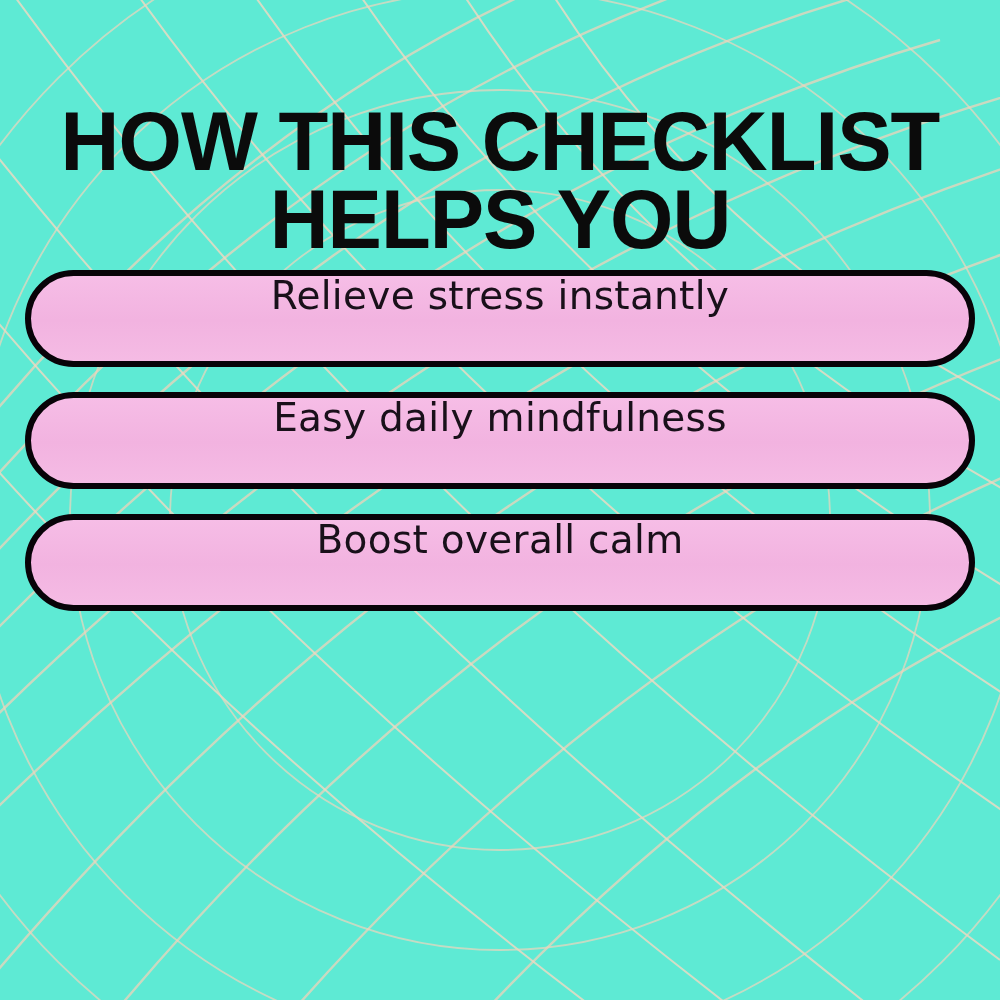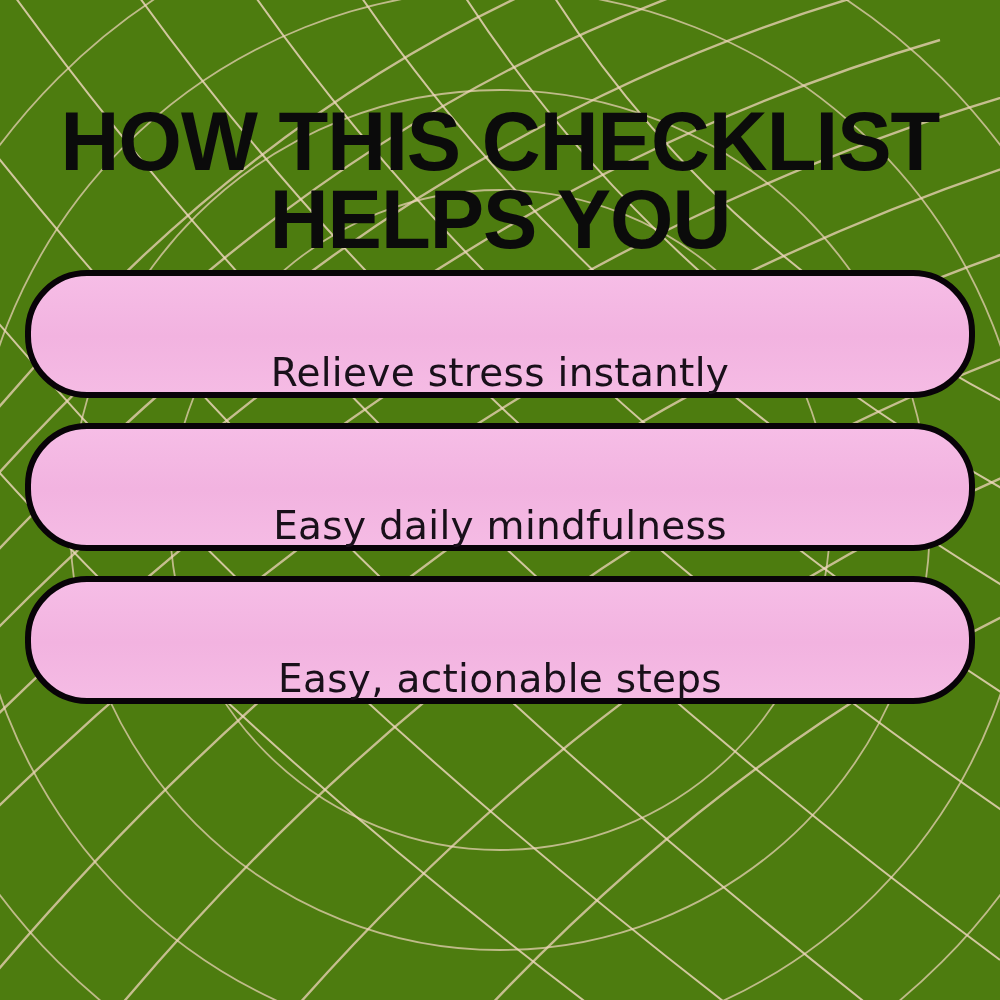--- a/index.html
+++ b/index.html
@@ -11,21 +11,21 @@
     height: 1000px;
     overflow: hidden;
     font-family: "Liberation Sans", sans-serif;
     background: #fae5cb;
   }
 
   #poster {
     position: relative;
     width: 1000px;
     height: 1000px;
-    background: #4d7c0f;
+    background: #5eead4;
     overflow: hidden;
     box-sizing: border-box;
   }
 
   
   .texture {
     position: absolute;
     inset: 0;
     pointer-events: none;
     z-index: 0;
@@ -66,26 +66,26 @@
     top: 270px;
     width: 950px;
     z-index: 2;
     display: flex;
     flex-direction: column;
     gap: 25px;
   }
   .pill {
     position: relative;
     box-sizing: border-box;
-    height: 128px;
+    height: 97px;
     border: 6px solid #080308;
     border-radius: 62px;
     background: linear-gradient(180deg, #f6bde6 0%, #f2b3e0 52%, #f5bbe4 100%);
     display: flex;
-    align-items: flex-end;
+    align-items: flex-start;
     justify-content: center;
   }
   .pill-label {
     font-family: "DejaVu Sans", sans-serif;
     font-weight: 400;
     font-size: 39px;
     line-height: 1;
     color: #19101a;
     letter-spacing: 0.3px;
     text-align: center;
@@ -137,17 +137,17 @@
   </h1>
 
   <div class="pill-list">
     <div class="pill">
       <span class="pill-label">Relieve stress instantly</span>
     </div>
     <div class="pill">
       <span class="pill-label">Easy daily mindfulness</span>
     </div>
     <div class="pill">
-      <span class="pill-label">Easy, actionable steps</span>
+      <span class="pill-label">Boost overall calm</span>
     </div>
   </div>
 
 </div>
 
 </body></html>

